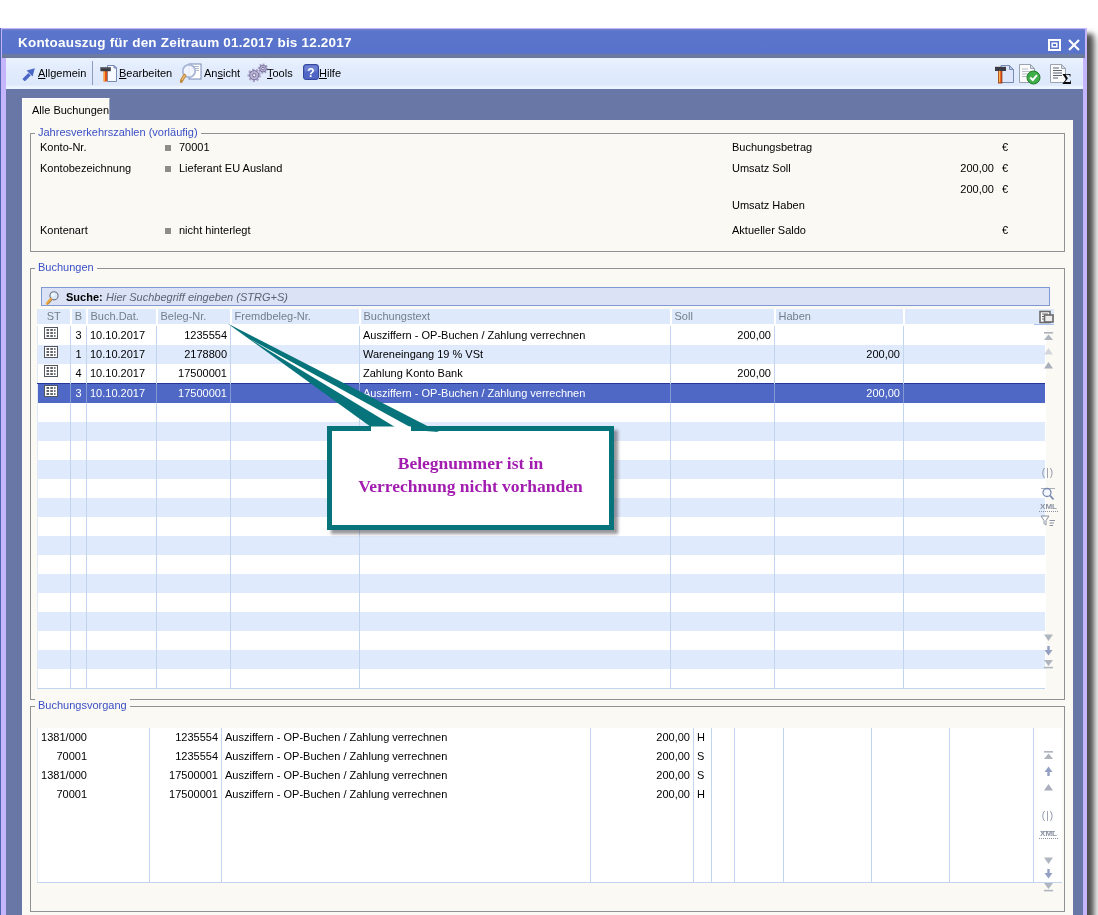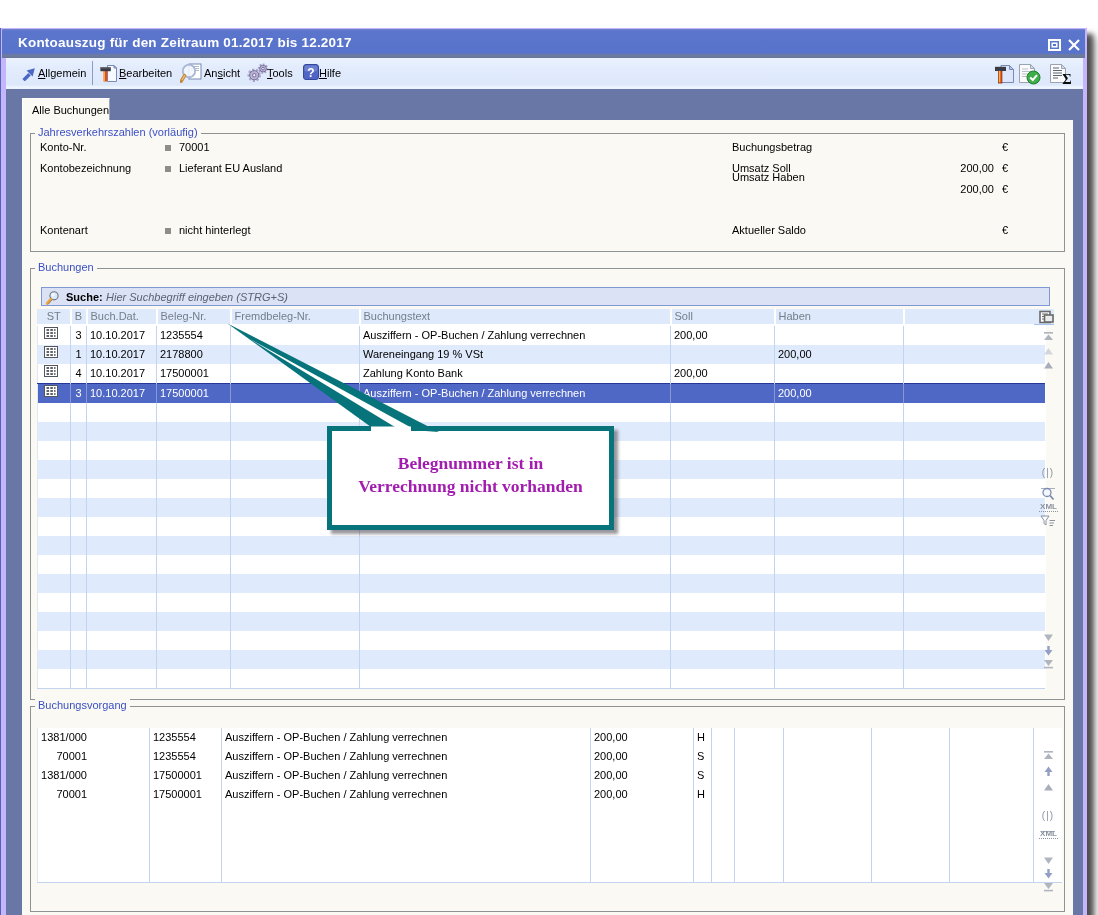--- a/index.html
+++ b/index.html
@@ -34,21 +34,21 @@
 .rv { position:absolute; text-align:right; white-space:nowrap; }
 
 .search { position:absolute; background:#dce2f5; border:1px solid #8098d4; }
 
 table { border-collapse:collapse; table-layout:fixed; position:absolute; background:#fff; }
 td { padding:0 3px; height:19px; line-height:19px; font-size:11px; white-space:nowrap; overflow:hidden; vertical-align:middle; border-right:1px solid #c3d5ee; }
 td.noline { border-right:none; }
 tr.hd td { height:15px; line-height:15px; background:#deeafb; color:#747d89; border-right:2px solid #fff; border-bottom:2px solid #fff; padding:0 3px;}
 tr.alt td { background:#dfeafc; }
 tr.sel td { background:#4f67c5; color:#fff; border-right-color:#8499d4; border-top:1px solid #26379b; }
-td.num { text-align:left; }
+td.num { text-align:right; }
 td.ctr { text-align:center; }
 td.konto { text-align:right; padding-right:62px; }
 tr.tall td { height:78px; vertical-align:top; }
 #t1 { border-bottom:1px solid #c3d5ee; border-left:1px solid #dfe8f6; }
 #t2 { border-bottom:1px solid #c3d5ee; border-left:1px solid #dfe8f6; }
 
 .strip { position:absolute; width:24px; }
 .strip > div { position:absolute; left:0; width:22px; text-align:center; }
 
 #callout { position:absolute; left:327px; top:426px; width:287px; height:104px;
@@ -147,21 +147,21 @@
         <span class="fl" style="left:9px;top:28px">Kontobezeichnung</span>
         <span class="fl" style="left:134px;top:28px"><span class="sq"></span>Lieferant EU Ausland</span>
         <span class="fl" style="left:9px;top:90px">Kontenart</span>
         <span class="fl" style="left:134px;top:90px"><span class="sq"></span>nicht hinterlegt</span>
         <span class="fl" style="left:701px;top:7px">Buchungsbetrag</span>
         <span class="rv" style="left:800px;top:7px;width:163px"></span>
         <span class="fl" style="left:971px;top:7px">€</span>
         <span class="fl" style="left:701px;top:28px">Umsatz Soll</span>
         <span class="rv" style="left:800px;top:28px;width:163px">200,00</span>
         <span class="fl" style="left:971px;top:28px">€</span>
-        <span class="fl" style="left:701px;top:37px">Umsatz Haben</span>
+        <span class="fl" style="left:701px;top:65px">Umsatz Haben</span>
         <span class="rv" style="left:800px;top:49px;width:163px">200,00</span>
         <span class="fl" style="left:971px;top:49px">€</span>
         <span class="fl" style="left:701px;top:90px">Aktueller Saldo</span>
         <span class="rv" style="left:800px;top:90px;width:163px"></span>
         <span class="fl" style="left:971px;top:90px">€</span>
       </div>
       <div class="gb" style="left:8px;top:148px;width:1035px;height:432px">
         <span class="lg">Buchungen</span>
         <div class="search" style="left:10px;top:18px;width:1009px;height:19px">
           <svg style="position:absolute;left:3px;top:2px" width="15" height="15" viewBox="0 0 15 15">

